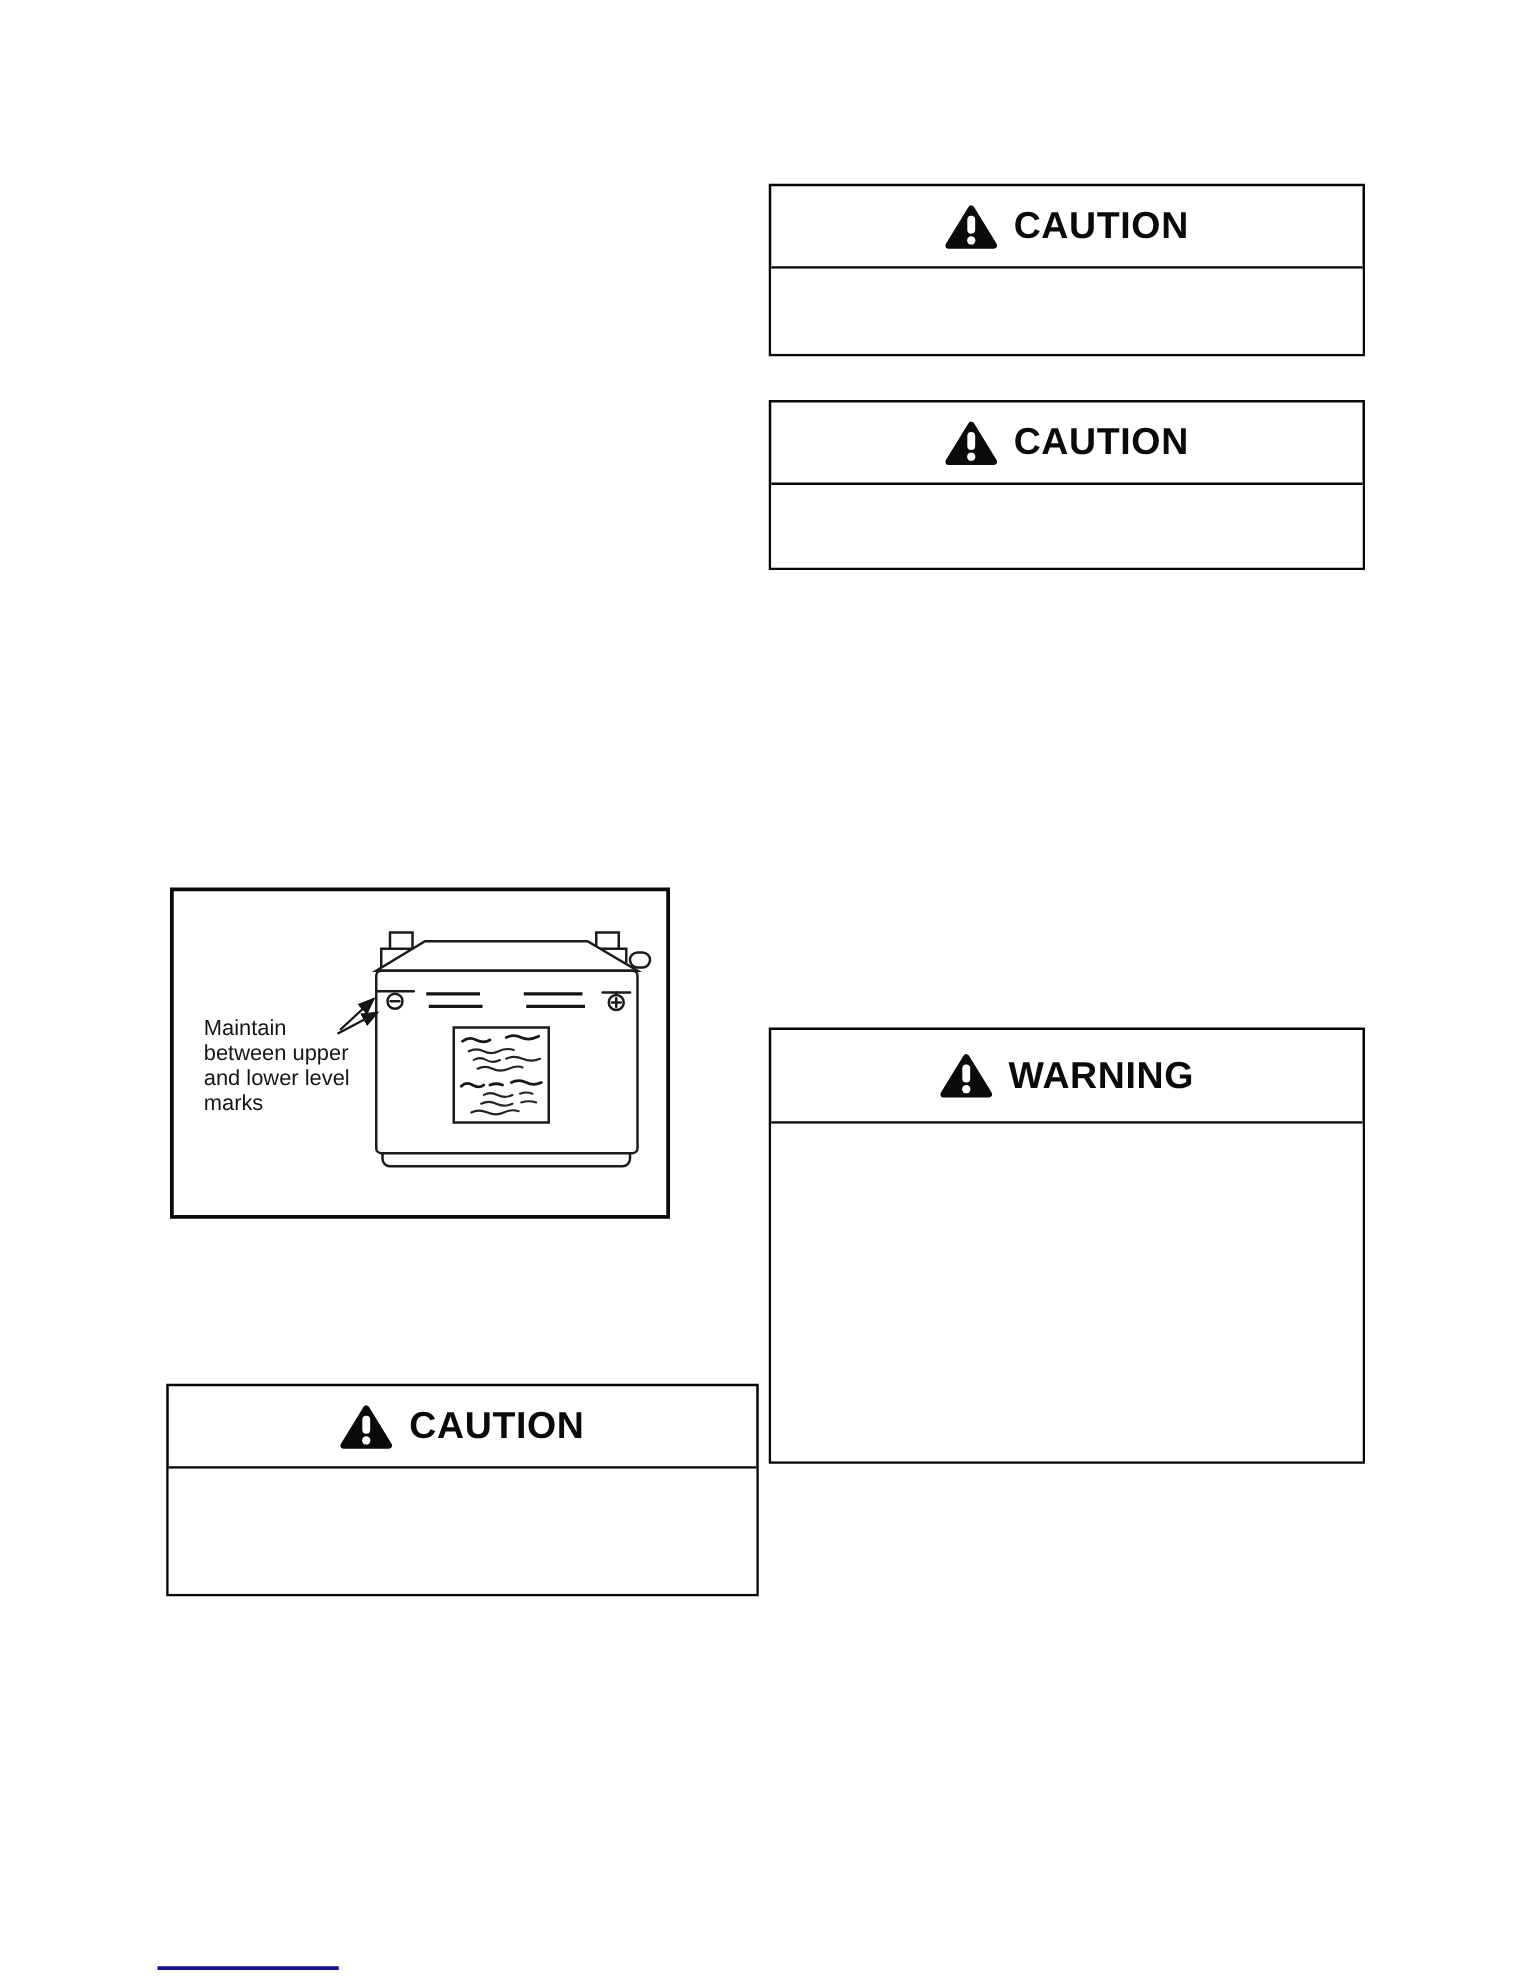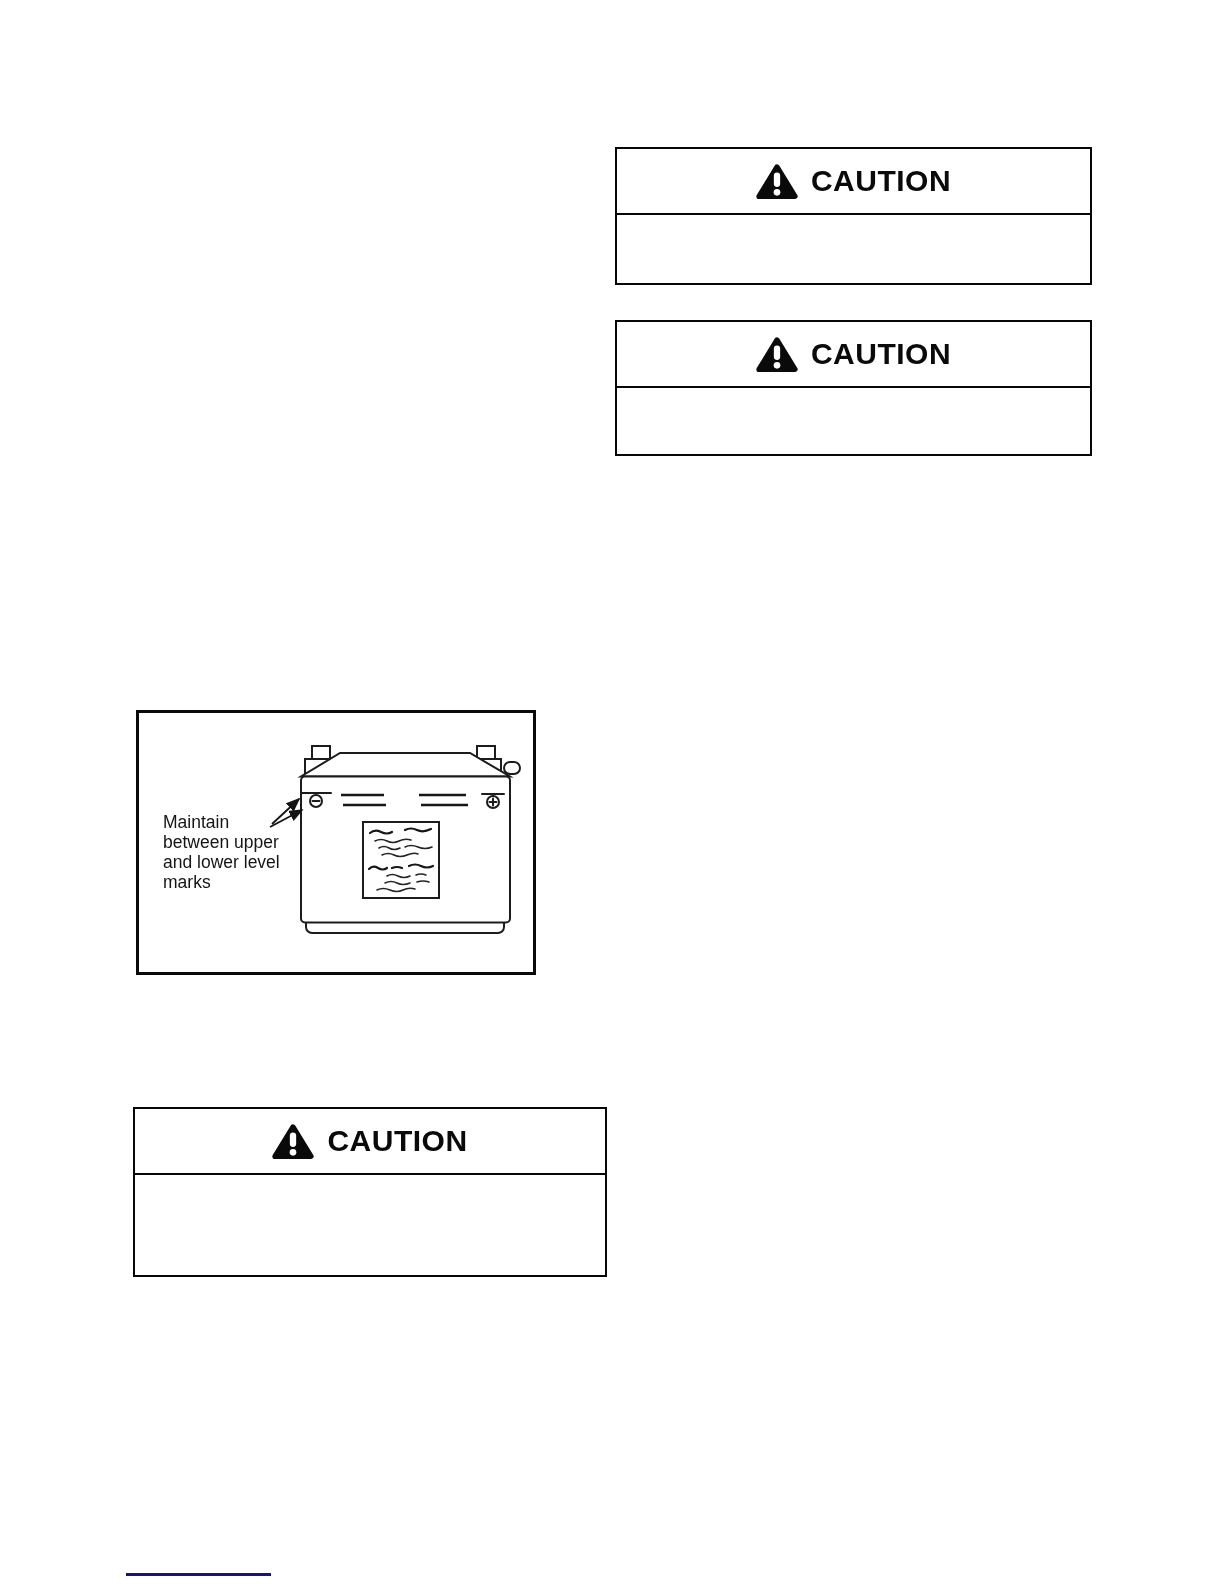--- a/index.html
+++ b/index.html
@@ -160,20 +160,29 @@
 
       <g>
         <text class="callout" x="24" y="115">Maintain</text>
         <text class="callout" x="24" y="135">between upper</text>
         <text class="callout" x="24" y="155">and lower level</text>
         <text class="callout" x="24" y="175">marks</text>
       </g>
     </svg>
   </figure>
 
+  <section class="alert" style="left:615px;top:822px;width:477px;height:349px">
+    <div class="alert-header" style="height:75px">
+      <svg class="tri-icon">
+          <use href="#warn-tri"></use>
+        </svg>
+      <span class="alert-title">WARNING</span>
+    </div>
+    <div class="alert-body"></div>
+  </section>
 
   <section class="alert" style="left:133px;top:1107px;width:474px;height:170px">
     <div class="alert-header" style="height:66px">
       <svg class="tri-icon">
           <use href="#warn-tri"></use>
         </svg>
       <span class="alert-title">CAUTION</span>
     </div>
     <div class="alert-body"></div>
   </section>

